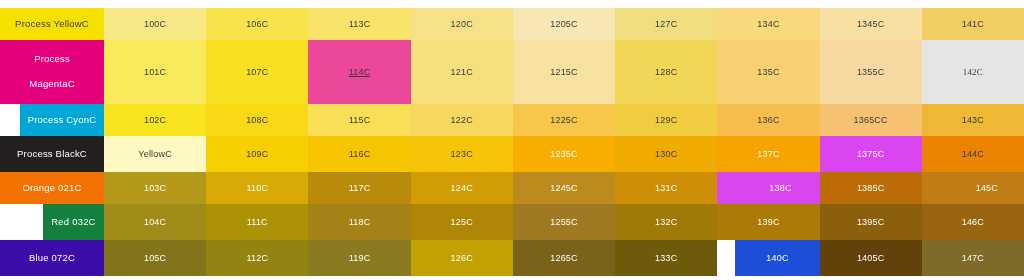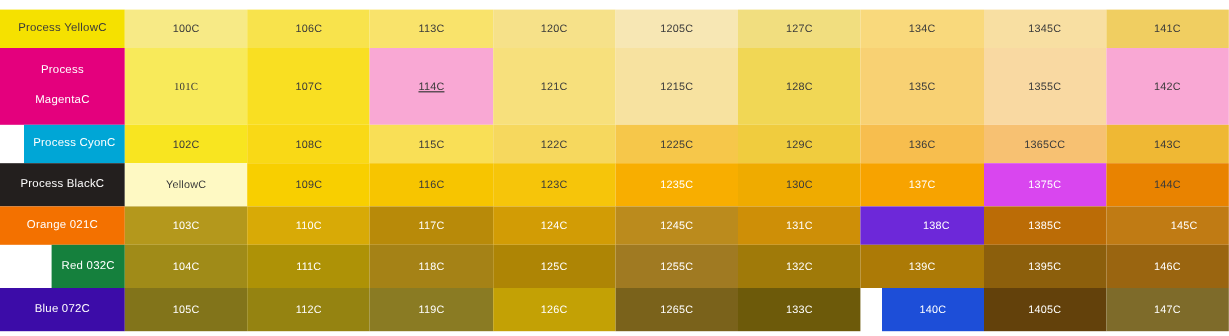--- a/index.html
+++ b/index.html
@@ -50,29 +50,29 @@
     <div class="cell swatch" style="background: rgb(246, 225, 137); color: rgb(58, 58, 58);">120C</div>
     <div class="cell swatch" style="background: rgb(247, 231, 180); color: rgb(58, 58, 58);">1205C</div>
     <div class="cell swatch" style="background: rgb(241, 222, 127); color: rgb(58, 58, 58);">127C</div>
     <div class="cell swatch" style="background: rgb(249, 217, 124); color: rgb(58, 58, 58);">134C</div>
     <div class="cell swatch" style="background: rgb(248, 223, 162); color: rgb(58, 58, 58);">1345C</div>
     <div class="cell swatch" style="background: rgb(240, 206, 97); color: rgb(58, 58, 58);">141C</div>
     <div class="cell label-cell" style="background: rgb(228, 0, 125); color: rgb(255, 255, 255);">
       <span class="ln">Process</span>
       <span class="ln">MagentaC</span>
     </div>
-    <div class="cell swatch" style="background: rgb(248, 234, 90); color: rgb(58, 58, 58); font-family: Liberation Serif, serif;">101C</div>
+    <div class="cell swatch" style="background: rgb(248, 234, 90); color: rgb(58, 58, 58);">101C</div>
     <div class="cell swatch" style="background: rgb(249, 223, 34); color: rgb(58, 58, 58);">107C</div>
-    <div class="cell swatch" style="background: #f9a8d4; color: rgb(58, 58, 58); text-decoration: underline;">114C</div>
+    <div class="cell swatch" style="background: #ec4899; color: rgb(58, 58, 58); text-decoration: underline;">114C</div>
     <div class="cell swatch" style="background: rgb(247, 224, 124); color: rgb(58, 58, 58);">121C</div>
     <div class="cell swatch" style="background: rgb(247, 226, 160); color: rgb(58, 58, 58);">1215C</div>
     <div class="cell swatch" style="background: rgb(241, 215, 85); color: rgb(58, 58, 58);">128C</div>
     <div class="cell swatch" style="background: rgb(248, 209, 115); color: rgb(58, 58, 58);">135C</div>
     <div class="cell swatch" style="background: rgb(249, 217, 162); color: rgb(58, 58, 58);">1355C</div>
-    <div class="cell swatch" style="background: #f9a8d4; color: rgb(58, 58, 58);">142C</div>
+    <div class="cell swatch" style="background: #e5e5e5; color: rgb(58, 58, 58); font-family: Liberation Serif, serif;">142C</div>
     <div class="cell label-cell" style="background: rgb(0, 166, 214); color: rgb(255, 255, 255); margin-left: 20px;">
       <span class="ln">Process CyonC</span>
     </div>
     <div class="cell swatch" style="background: rgb(248, 229, 32); color: rgb(58, 58, 58);">102C</div>
     <div class="cell swatch" style="background: rgb(249, 217, 22); color: rgb(58, 58, 58);">108C</div>
     <div class="cell swatch" style="background: rgb(249, 223, 86); color: rgb(58, 58, 58);">115C</div>
     <div class="cell swatch" style="background: rgb(246, 216, 94); color: rgb(58, 58, 58);">122C</div>
     <div class="cell swatch" style="background: rgb(246, 199, 74); color: rgb(58, 58, 58);">1225C</div>
     <div class="cell swatch" style="background: rgb(240, 204, 62); color: rgb(58, 58, 58);">129C</div>
     <div class="cell swatch" style="background: rgb(247, 190, 78); color: rgb(58, 58, 58);">136C</div>
@@ -92,21 +92,21 @@
     <div class="cell swatch" style="background: rgb(233, 131, 0); color: rgb(58, 58, 58);">144C</div>
     <div class="cell label-cell" style="background: rgb(243, 113, 0); color: rgb(255, 255, 255);">
       <span class="ln">Orange 021C</span>
     </div>
     <div class="cell swatch" style="background: rgb(180, 152, 28); color: rgb(255, 255, 255);">103C</div>
     <div class="cell swatch" style="background: rgb(216, 170, 6); color: rgb(255, 255, 255);">110C</div>
     <div class="cell swatch" style="background: rgb(184, 138, 9); color: rgb(255, 255, 255);">117C</div>
     <div class="cell swatch" style="background: rgb(210, 156, 5); color: rgb(255, 255, 255);">124C</div>
     <div class="cell swatch" style="background: rgb(187, 139, 29); color: rgb(255, 255, 255);">1245C</div>
     <div class="cell swatch" style="background: rgb(206, 143, 7); color: rgb(255, 255, 255);">131C</div>
-    <div class="cell swatch" style="background: #6d28d9; color: rgb(255, 255, 255); padding-left: 24px;">138C</div>
+    <div class="cell swatch" style="background: #d946ef; color: rgb(255, 255, 255); padding-left: 24px;">138C</div>
     <div class="cell swatch" style="background: rgb(187, 108, 6); color: rgb(255, 255, 255);">1385C</div>
     <div class="cell swatch" style="background: rgb(192, 123, 20); color: rgb(255, 255, 255); padding-left: 28px;">145C</div>
     <div class="cell label-cell" style="background: #15803d; color: rgb(255, 255, 255); margin-left: 43px;">
       <span class="ln">Red 032C</span>
     </div>
     <div class="cell swatch" style="background: rgb(160, 139, 24); color: rgb(255, 255, 255);">104C</div>
     <div class="cell swatch" style="background: rgb(174, 146, 6); color: rgb(255, 255, 255);">111C</div>
     <div class="cell swatch" style="background: rgb(165, 130, 22); color: rgb(255, 255, 255);">118C</div>
     <div class="cell swatch" style="background: rgb(174, 133, 5); color: rgb(255, 255, 255);">125C</div>
     <div class="cell swatch" style="background: rgb(160, 122, 34); color: rgb(255, 255, 255);">1255C</div>

